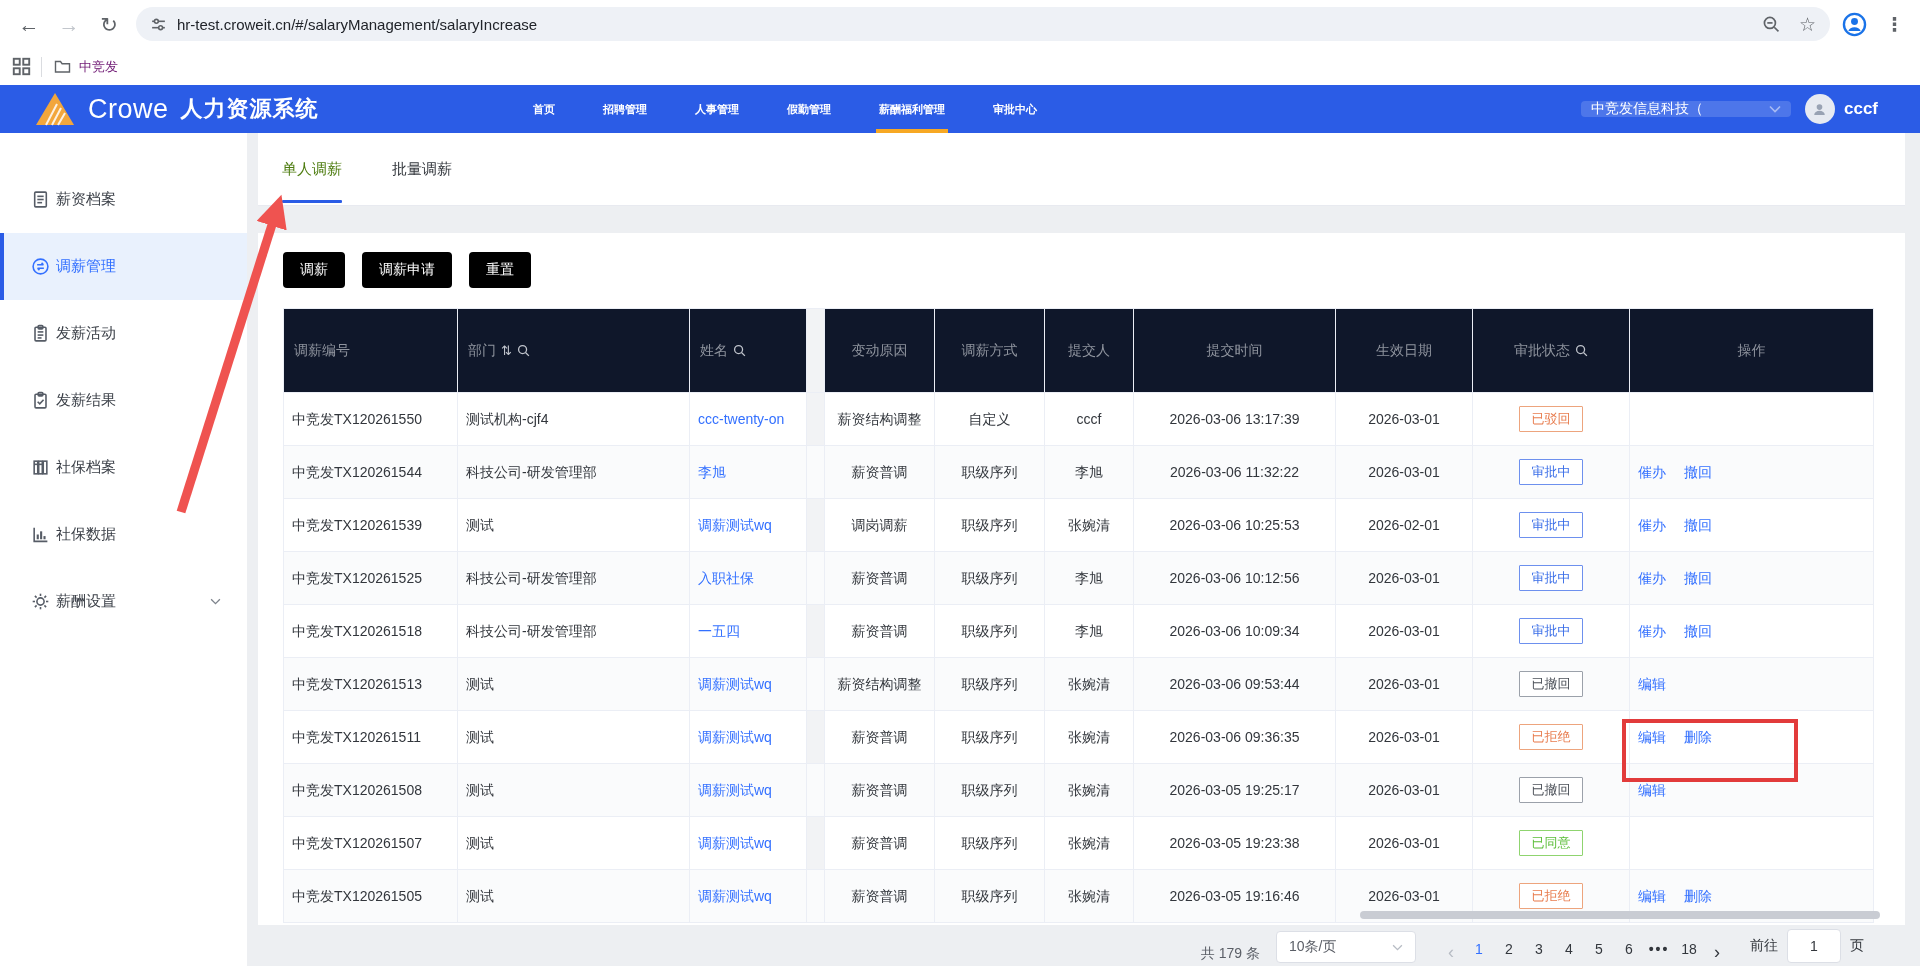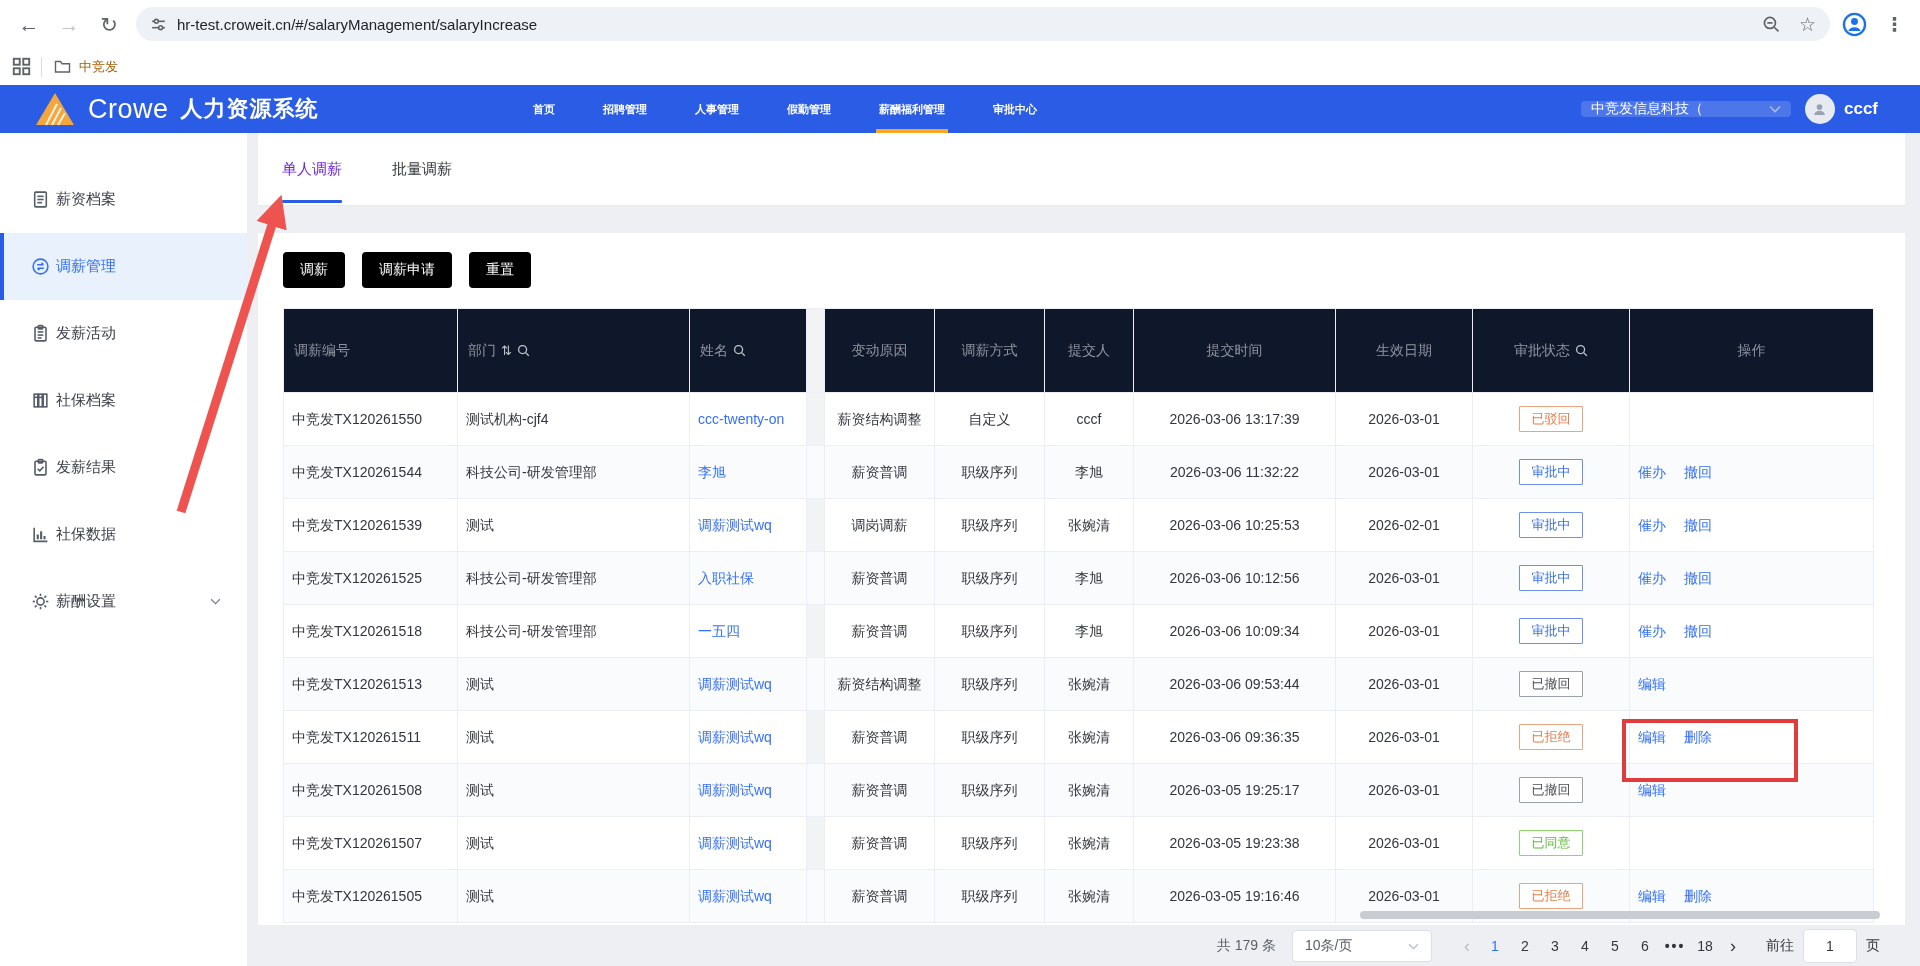--- a/index.html
+++ b/index.html
@@ -15,21 +15,21 @@
   .bicon{font-size:21px;color:#5f6368;width:26px;text-align:center;cursor:pointer;line-height:1;}
   .bicon.disabled{color:#c2c6cc;}
   .url-bar{flex:1;height:34px;background:#eef1f6;border-radius:17px;display:flex;align-items:center;padding:0 14px;margin-right:12px;}
   .url-text{font-size:15px;color:#21242a;margin-left:10px;flex:1;white-space:nowrap;overflow:hidden;}
   .url-icons{display:flex;align-items:center;gap:18px;margin-left:12px;}
   .chrome-right{display:flex;align-items:center;gap:18px;padding-right:16px;}
   .star{font-size:19px;color:#5f6368;}
   .kebab{font-size:19px;color:#5f6368;letter-spacing:0;font-weight:bold;}
   .bookmarks-bar{position:absolute;top:48px;left:0;width:1920px;height:37px;background:#fff;display:flex;align-items:center;padding-left:12px;box-sizing:border-box;}
   .bm-divider{width:1px;height:20px;background:#dadce0;margin:0 12px 0 10px;}
-  .bm-item{display:flex;align-items:center;gap:8px;font-size:13px;color:#a16207;}
+  .bm-item{display:flex;align-items:center;gap:8px;font-size:13px;color:#701a75;}
   
   .app-header{position:absolute;top:85px;left:0;width:1920px;height:48px;background:#2b5ce6;display:flex;align-items:center;color:#fff;}
   .logo-wrap{display:flex;align-items:center;gap:12px;padding-left:34px;width:400px;box-sizing:border-box;}
   .brand{font-size:27px;letter-spacing:.5px;font-weight:500;}
   .product{font-size:22px;font-weight:bold;letter-spacing:1px;}
   .top-nav{display:flex;align-items:stretch;height:48px;margin-left:130px;}
   .nav-item{position:relative;display:flex;align-items:center;padding:0 3px;margin-right:42px;font-size:11px;font-weight:bold;cursor:pointer;white-space:nowrap;}
   .nav-item.active::after{content:"";position:absolute;left:0;right:0;bottom:0;height:4px;background:#f7a823;}
   .header-right{margin-left:auto;display:flex;align-items:center;gap:14px;padding-right:42px;}
   .company-select{display:flex;align-items:center;justify-content:space-between;width:190px;height:16px;background:rgba(255,255,255,.16);border-radius:4px;padding:0 10px;font-size:14px;cursor:pointer;}
@@ -40,21 +40,21 @@
   .main{position:absolute;top:133px;left:0;width:1920px;height:833px;}
   .sidebar{position:absolute;left:0;top:0;width:247px;height:833px;background:#fff;padding-top:33px;box-sizing:border-box;}
   .side-item{position:relative;height:67px;display:flex;align-items:center;gap:6px;padding-left:31px;font-size:15px;color:#3a3f47;cursor:pointer;}
   .side-item .s-icon{width:19px;height:19px;color:#565c66;display:flex;}
   .side-item.active{background:#e9f1fd;color:#3370ff;}
   .side-item.active .s-icon{color:#3370ff;}
   .side-item.active::before{content:"";position:absolute;left:0;top:0;bottom:0;width:4px;background:#2b5ce6;}
   .side-item .side-chev{margin-left:auto;margin-right:26px;color:#7d838c;}
   .tabs-strip{position:absolute;left:258px;top:0;width:1647px;height:73px;background:#fff;border-bottom:1px solid #e8eaf0;display:flex;align-items:stretch;padding-left:24px;box-sizing:border-box;}
   .tab{position:relative;display:flex;align-items:center;font-size:15px;color:#33373d;margin-right:50px;cursor:pointer;}
-  .tab.active{color:#6d28d9;}
+  .tab.active{color:#4d7c0f;}
   .tab.active::after{content:"";position:absolute;left:0;right:0;bottom:2px;height:3px;background:#2b5ce6;border-radius:1px;}
   .card{position:absolute;left:258px;top:100px;width:1647px;height:692px;background:#fff;}
   .btn-row{position:absolute;left:25px;top:19px;display:flex;gap:17px;}
   .btn-primary{background:#000000;color:#fff;border:none;border-radius:4px;font-size:14px;padding:9px 17px;cursor:pointer;font-family:inherit;}
   
   .grid{position:absolute;left:25px;top:75px;border-collapse:collapse;table-layout:fixed;width:1590px;}
   .grid th,.grid td{border:1px solid #ebeef5;font-size:14px;box-sizing:border-box;overflow:hidden;}
   .grid th{height:84px;background:#0f172a;color:#8f949e;font-weight:400;}
   .grid td{padding:13px 8px;line-height:20px;color:#32363c;background:#fff;}
   .grid tbody tr:nth-child(even) td{background:#fafbfc;}
@@ -66,21 +66,21 @@
   .link{color:#3370ff;cursor:pointer;white-space:nowrap;}
   .cell-actions{padding-left:27px;text-align:left;}
   .cell-actions .link{margin-right:18px;}
   .badge{display:inline-block;min-width:40px;padding:3px 11px;border:1px solid;border-radius:1px;font-size:13px;background:#fff;line-height:18px;}
   .badge.pending{color:#3a6ee8;border-color:#6d90ee;}
   .badge.rejected{color:#e87d4f;border-color:#eda47d;}
   .badge.withdrawn{color:#4c5159;border-color:#9ba1aa;}
   .badge.approved{color:#5cbe3a;border-color:#8fd46f;}
   .hscroll{position:absolute;left:1102px;top:678px;width:520px;height:8px;border-radius:4px;background:#c9ccd3;}
   
-  .pager{position:absolute;right:40px;top:796px;height:34px;display:flex;align-items:center;color:#5a5e66;font-size:14px;}
+  .pager{position:absolute;right:56px;top:796px;height:34px;display:flex;align-items:flex-end;color:#5a5e66;font-size:14px;}
   .pg-total{margin-right:16px;}
   .pg-size{width:140px;height:32px;background:#fff;border:1px solid #dcdfe6;border-radius:4px;display:flex;align-items:center;justify-content:space-between;padding:0 12px;box-sizing:border-box;margin-right:22px;cursor:pointer;}
   .pg-arrow{width:26px;text-align:center;font-size:18px;color:#33373d;cursor:pointer;}
   .pg-arrow.disabled{color:#b7bcc4;}
   .pg-num{min-width:26px;height:28px;line-height:28px;text-align:center;color:#33373d;cursor:pointer;padding:0 2px;}
   .pg-num.current{color:#3370ff;}
   .pg-more{letter-spacing:2px;font-weight:bold;color:#33373d;}
   .pg-goto{display:flex;align-items:center;gap:9px;margin-left:20px;color:#33373d;}
   .goto-input{width:48px;height:30px;border:1px solid #dcdfe6;border-radius:4px;text-align:center;font-size:14px;color:#33373d;font-family:inherit;}
   
@@ -226,38 +226,38 @@
             <line x1="6.3" y1="7.5" x2="11.7" y2="7.5"></line>
             <line x1="6.3" y1="10.5" x2="11.7" y2="10.5"></line>
             <line x1="6.3" y1="13.2" x2="10" y2="13.2"></line>
           </svg>
         </span>
         <span>发薪活动</span>
       </div>
       <div class="side-item">
         <span class="s-icon">
           <svg width="19" height="19" viewBox="0 0 18 18" fill="none" stroke="currentColor" stroke-width="1.5">
+            <rect x="3.8" y="3" width="10.4" height="13" rx="1"></rect>
+            <rect x="6.8" y="1.4" width="4.4" height="3.2" rx=".8"></rect>
+            <path d="M6.3 10.2 l2 2 l3.6 -4"></path>
+          </svg>
+        </span>
+        <span>发薪结果</span>
+      </div>
+      <div class="side-item">
+        <span class="s-icon">
+          <svg width="19" height="19" viewBox="0 0 18 18" fill="none" stroke="currentColor" stroke-width="1.5">
             <rect x="3" y="3" width="3.4" height="12"></rect>
             <rect x="7.3" y="3" width="3.4" height="12"></rect>
             <rect x="11.6" y="3" width="3.4" height="12"></rect>
             <line x1="3" y1="6" x2="6.4" y2="6"></line>
             <line x1="7.3" y1="6" x2="10.7" y2="6"></line>
           </svg>
         </span>
         <span>社保档案</span>
-      </div>
-      <div class="side-item">
-        <span class="s-icon">
-          <svg width="19" height="19" viewBox="0 0 18 18" fill="none" stroke="currentColor" stroke-width="1.5">
-            <rect x="3.8" y="3" width="10.4" height="13" rx="1"></rect>
-            <rect x="6.8" y="1.4" width="4.4" height="3.2" rx=".8"></rect>
-            <path d="M6.3 10.2 l2 2 l3.6 -4"></path>
-          </svg>
-        </span>
-        <span>发薪结果</span>
       </div>
       <div class="side-item">
         <span class="s-icon">
           <svg width="19" height="19" viewBox="0 0 18 18" fill="none" stroke="currentColor" stroke-width="1.5">
             <path d="M3 2.5 v13 h12.5"></path>
             <rect x="5.4" y="9" width="2" height="4.5" fill="currentColor" stroke="none"></rect>
             <rect x="8.6" y="6" width="2" height="7.5" fill="currentColor" stroke="none"></rect>
             <rect x="11.8" y="10.5" width="2" height="3" fill="currentColor" stroke="none"></rect>
           </svg>
         </span>

